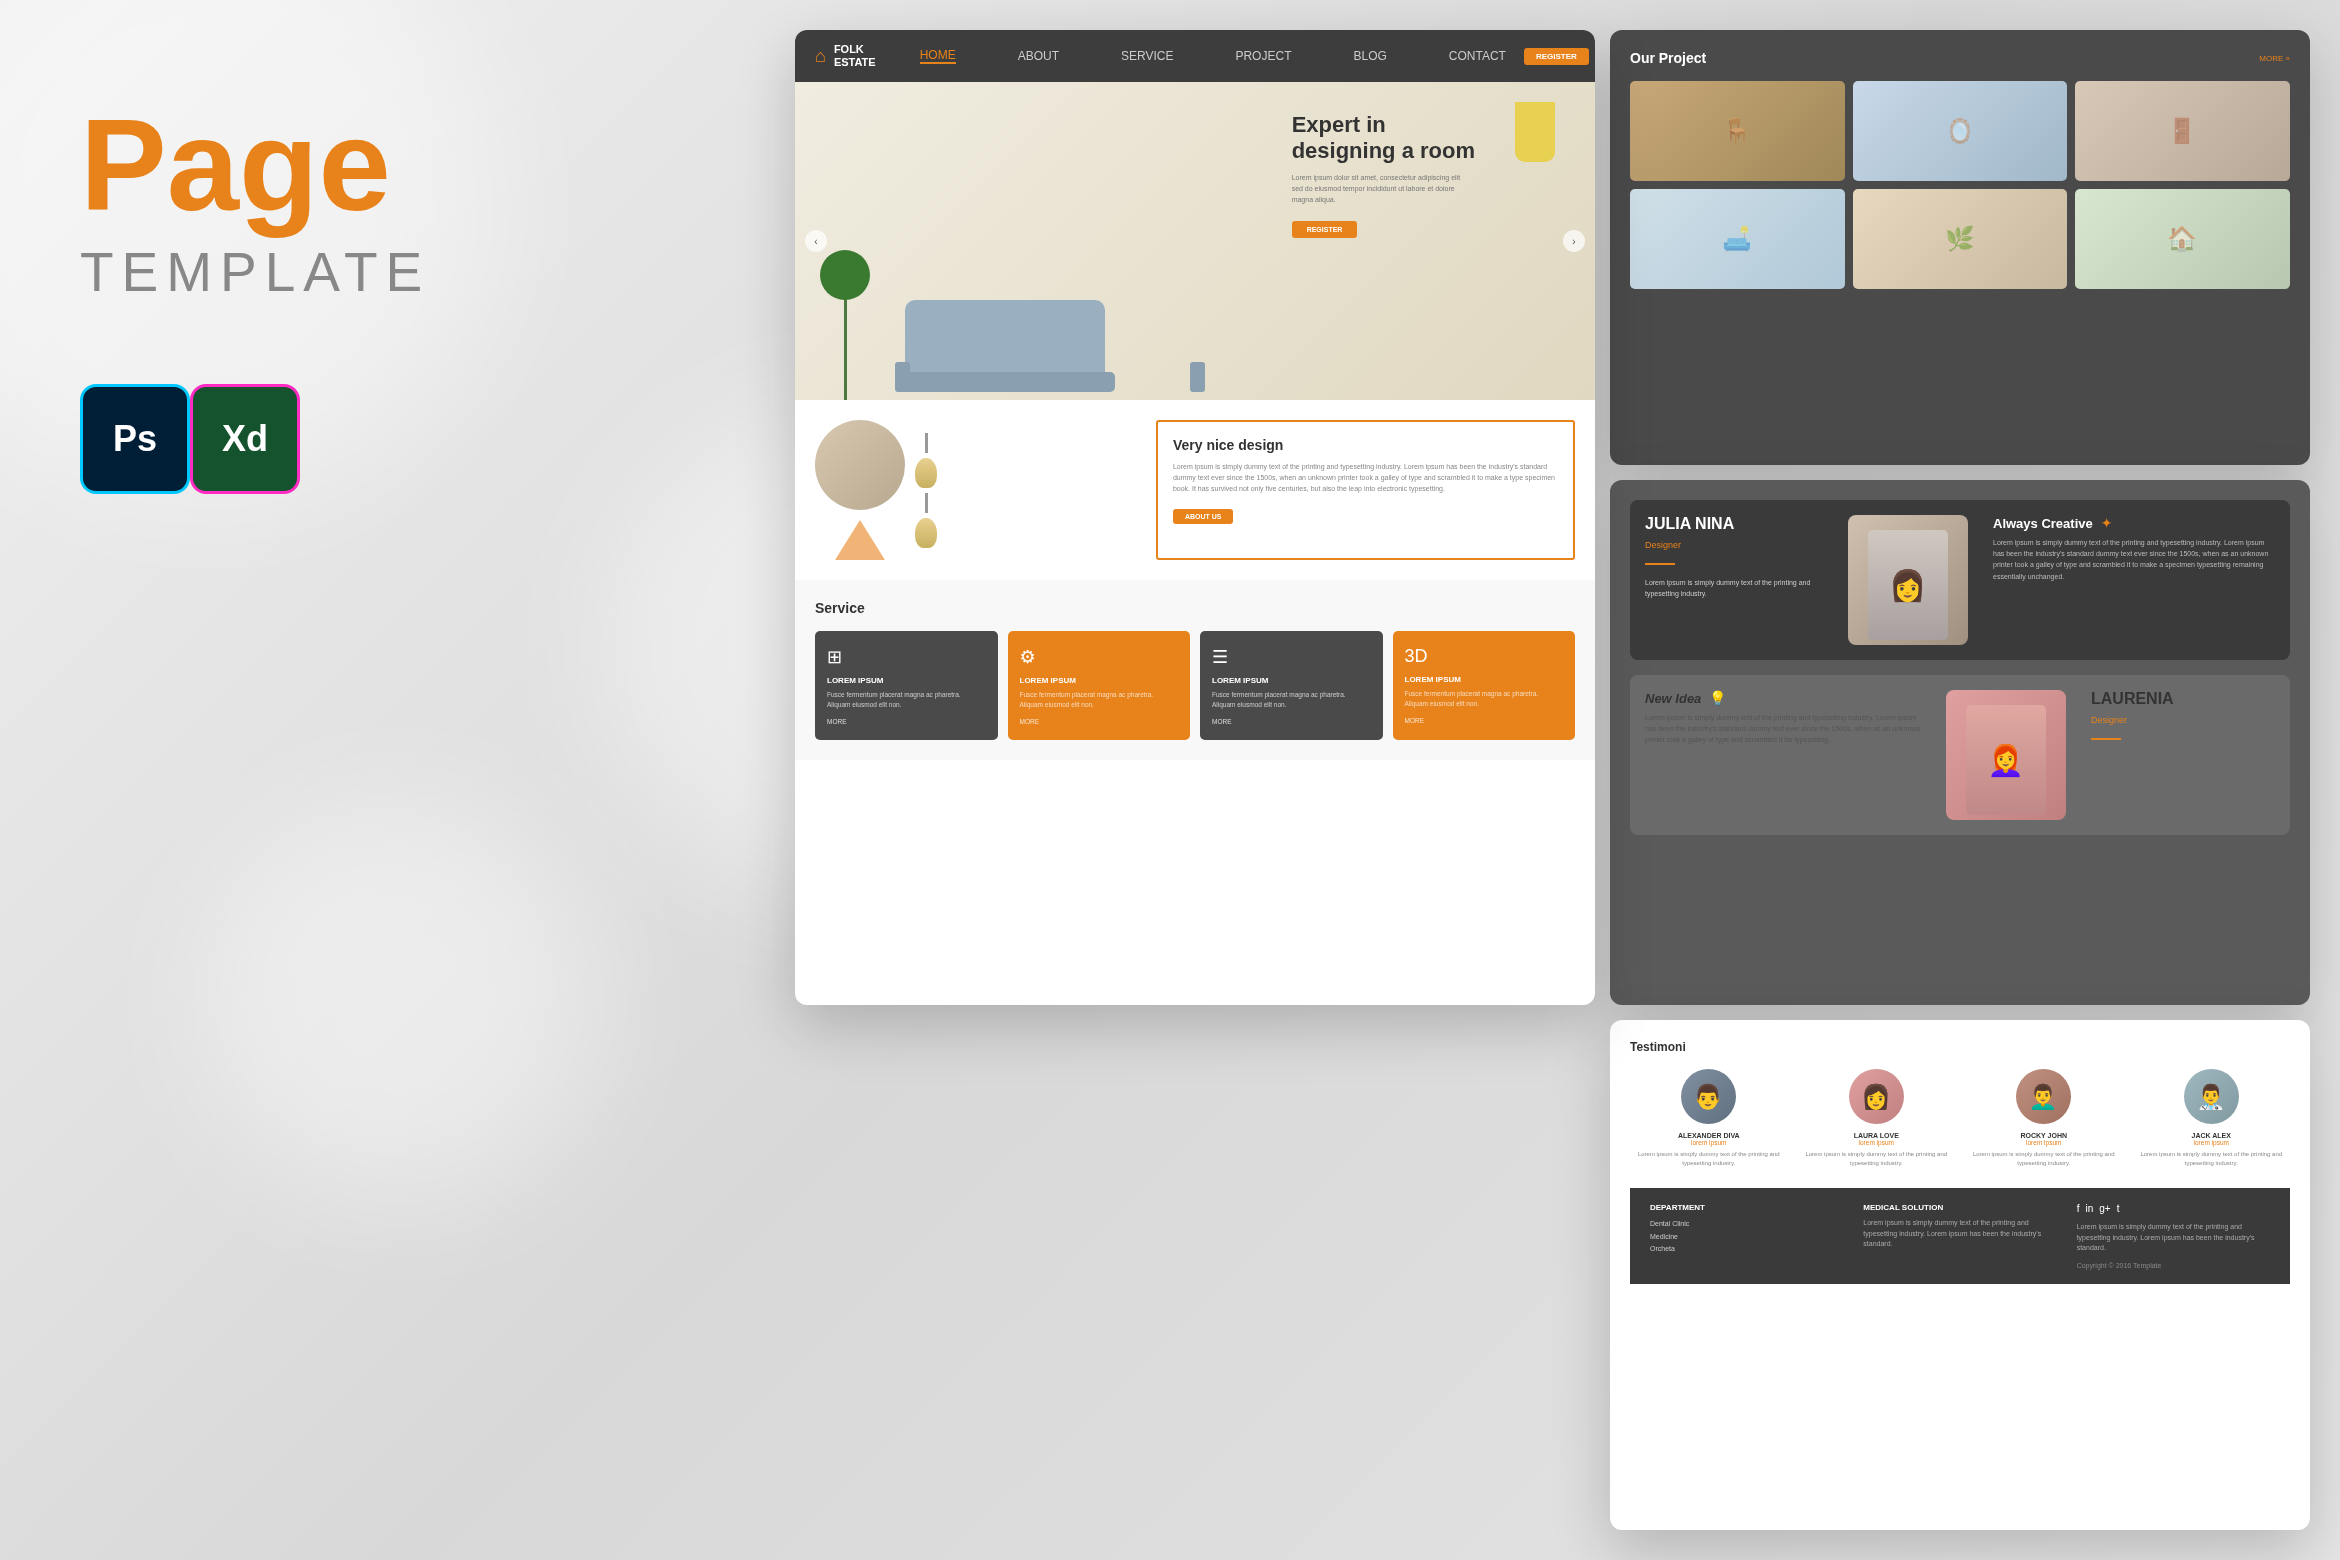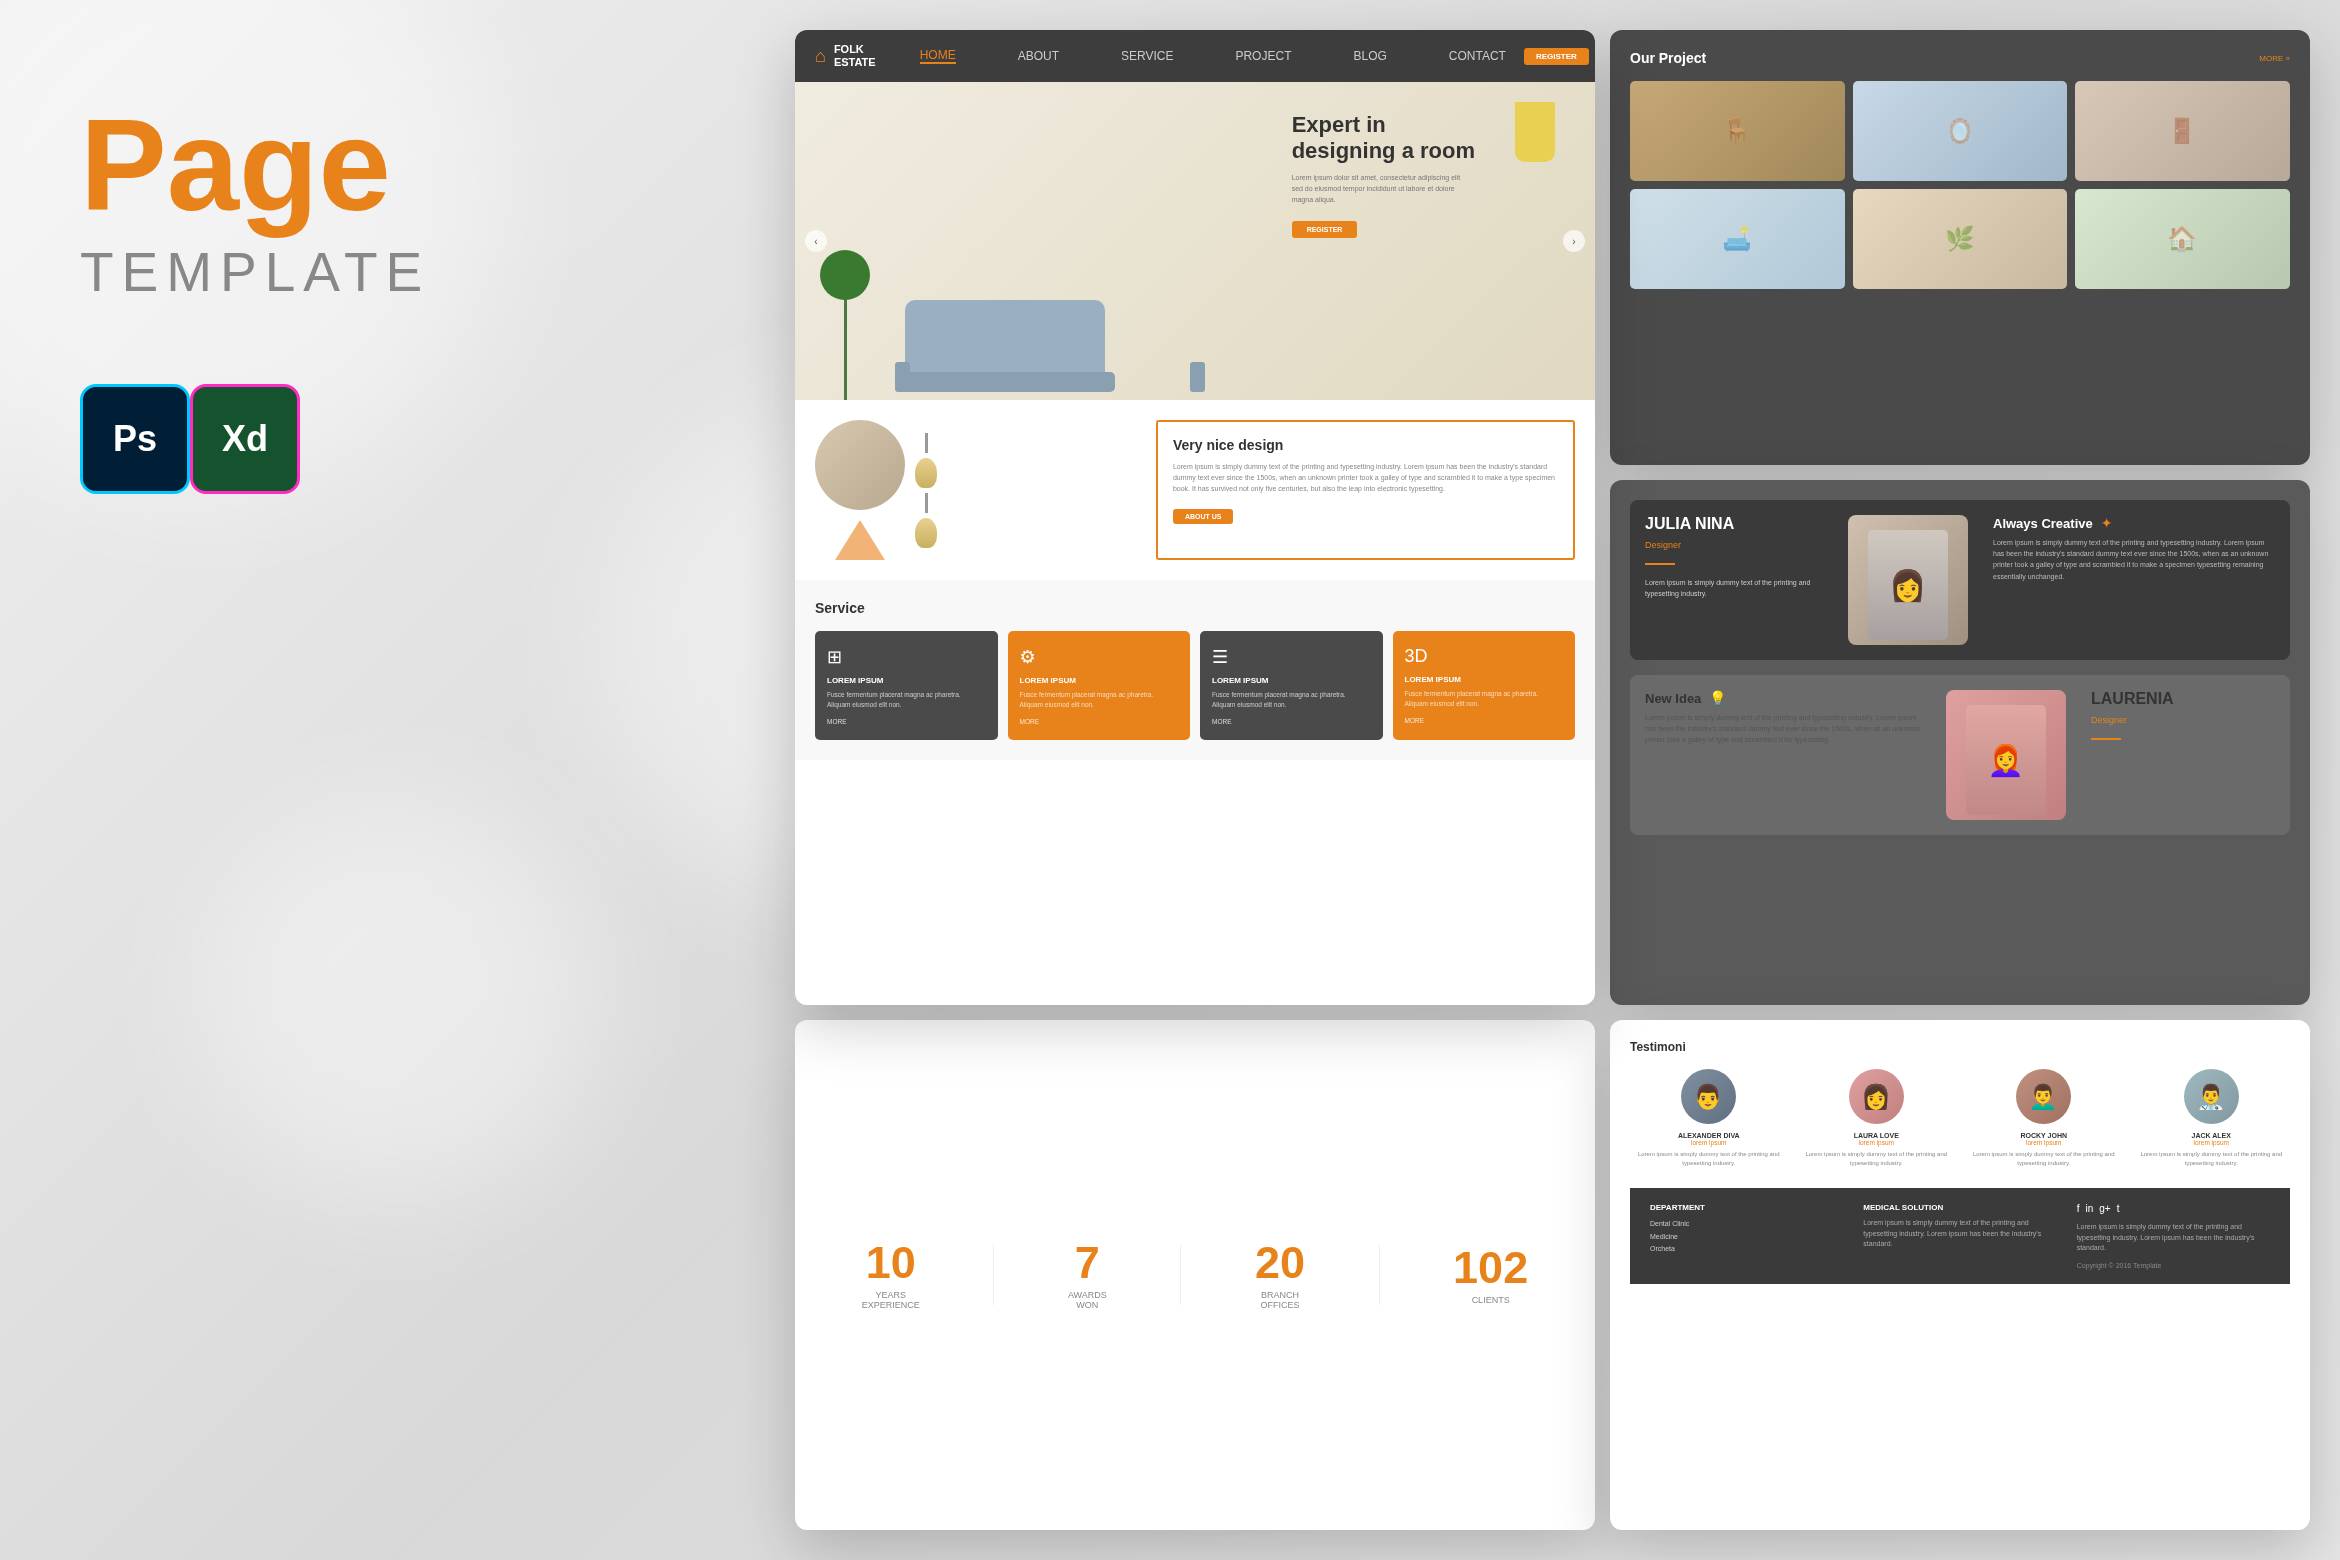--- a/index.html
+++ b/index.html
@@ -607,59 +607,38 @@
           <div style="color:white;font-size:13px;font-weight:700;">Always Creative</div>
           <div style="color:#E8821A;font-size:14px;">✦</div>
         </div>
         <div style="font-size:7px;color:#bbb;line-height:1.6;">Lorem ipsum is simply dummy text of the printing and typesetting industry. Lorem ipsum has been the industry's standard dummy text ever since the 1500s, when as an unknown printer took a galley of type and scrambled it to make a specimen typesetting remaining essentially unchanged.</div>
       </div>
     </div>
 
     <div class="team-member-card">
       <div style="flex:1.5;padding-right:10px;">
         <div style="display:flex;align-items:center;gap:8px;margin-bottom:6px;">
-          <div style="color:#333;font-size:13px;font-weight:700;">New Idea</div>
+          <div style="color:#333;font-size:13px;font-weight:700;font-style:italic;">New Idea</div>
           <div style="color:#E8821A;font-size:14px;">💡</div>
         </div>
         <div style="font-size:7px;color:#555;line-height:1.6;">Lorem ipsum is simply dummy text of the printing and typesetting industry. Lorem ipsum has been the industry's standard dummy text ever since the 1500s, when as an unknown printer took a galley of type and scrambled it for typesetting.</div>
       </div>
       <div class="team-photo laurenia-photo" style="display:flex;align-items:flex-end;justify-content:center;padding-bottom:5px;">
         <div style="width:80px;height:110px;background:linear-gradient(to bottom,#e0a8a0,#c08888);border-radius:5px;display:flex;align-items:center;justify-content:center;">
           <span style="font-size:30px;">👩‍🦰</span>
         </div>
       </div>
       <div style="display:flex;flex-direction:column;gap:5px;flex:1;padding-left:10px;">
         <div class="team-name" style="color:#333;">LAURENIA</div>
         <div class="team-role">Designer</div>
         <div class="team-divider"></div>
       </div>
     </div>
   </div>
 
-  <div class="stats-panel">
-    <div class="stat-item">
-      <div class="stat-number">10</div>
-      <div class="stat-label">Years<br>Experience</div>
-    </div>
-    <div class="stat-divider"></div>
-    <div class="stat-item">
-      <div class="stat-number">7</div>
-      <div class="stat-label">Awards<br>Won</div>
-    </div>
-    <div class="stat-divider"></div>
-    <div class="stat-item">
-      <div class="stat-number">20</div>
-      <div class="stat-label">Branch<br>Offices</div>
-    </div>
-    <div class="stat-divider"></div>
-    <div class="stat-item">
-      <div class="stat-number">102</div>
-      <div class="stat-label">Clients</div>
-    </div>
-  </div>
 
   <div class="testimonial-panel">
     <div class="testimonial-title">Testimoni</div>
     <div class="testimonial-cards">
       <div class="testimonial-card">
         <div class="testimonial-avatar t-av-1" style="display:flex;align-items:center;justify-content:center;font-size:24px;">👨</div>
         <div class="t-name">ALEXANDER DIVA</div>
         <div class="t-role">lorem ipsum</div>
         <div class="t-desc">Lorem ipsum is simply dummy text of the printing and typesetting industry.</div>
       </div>

